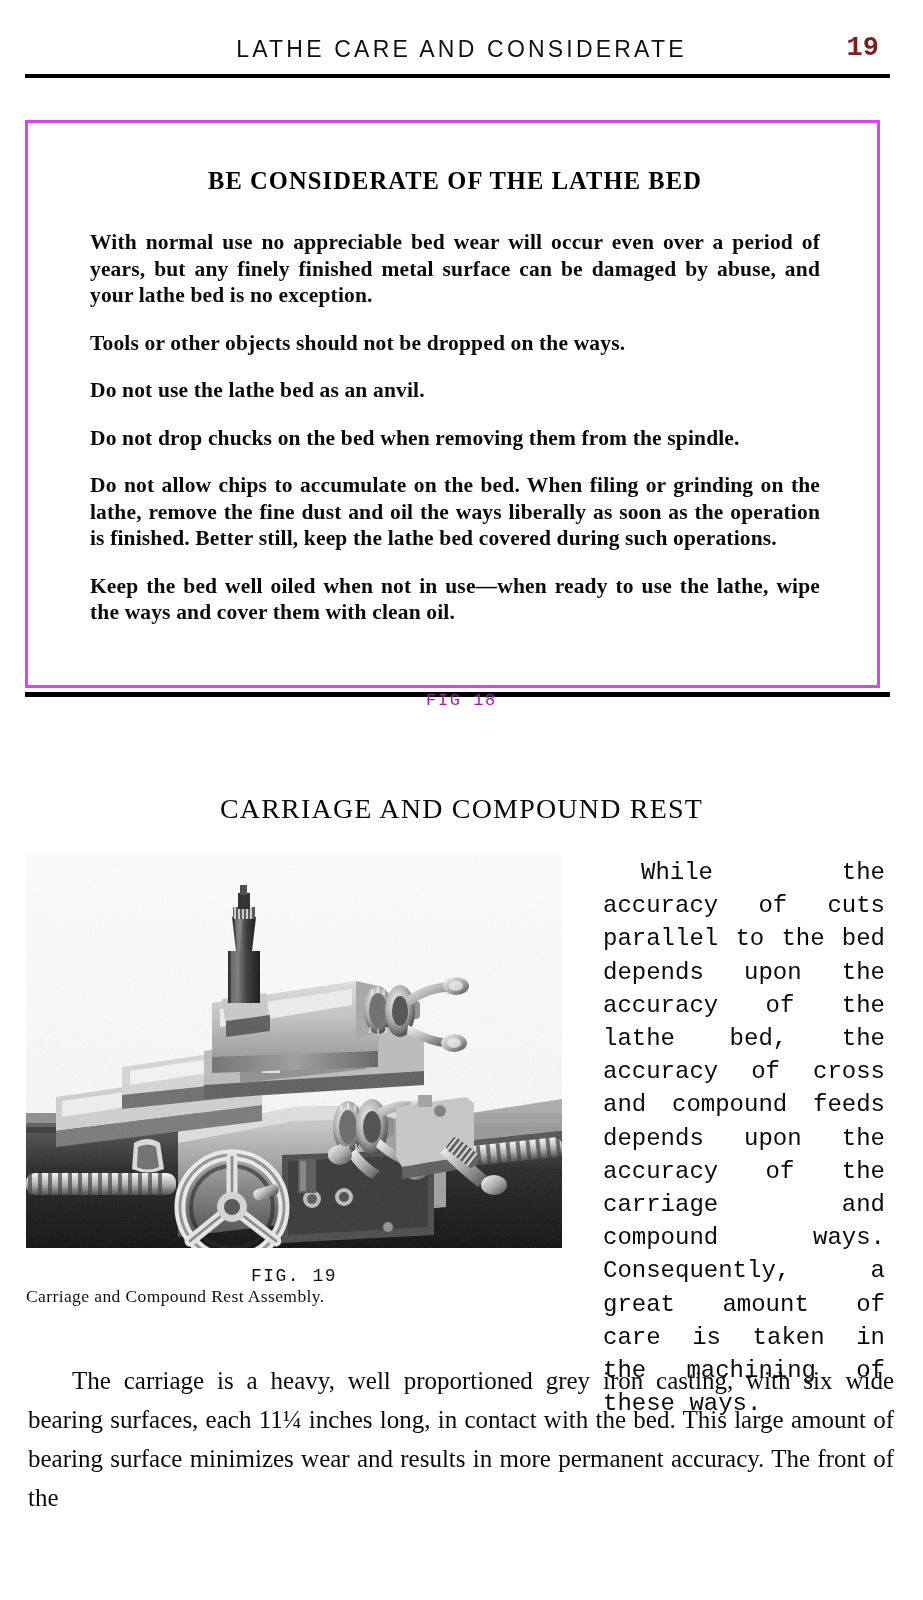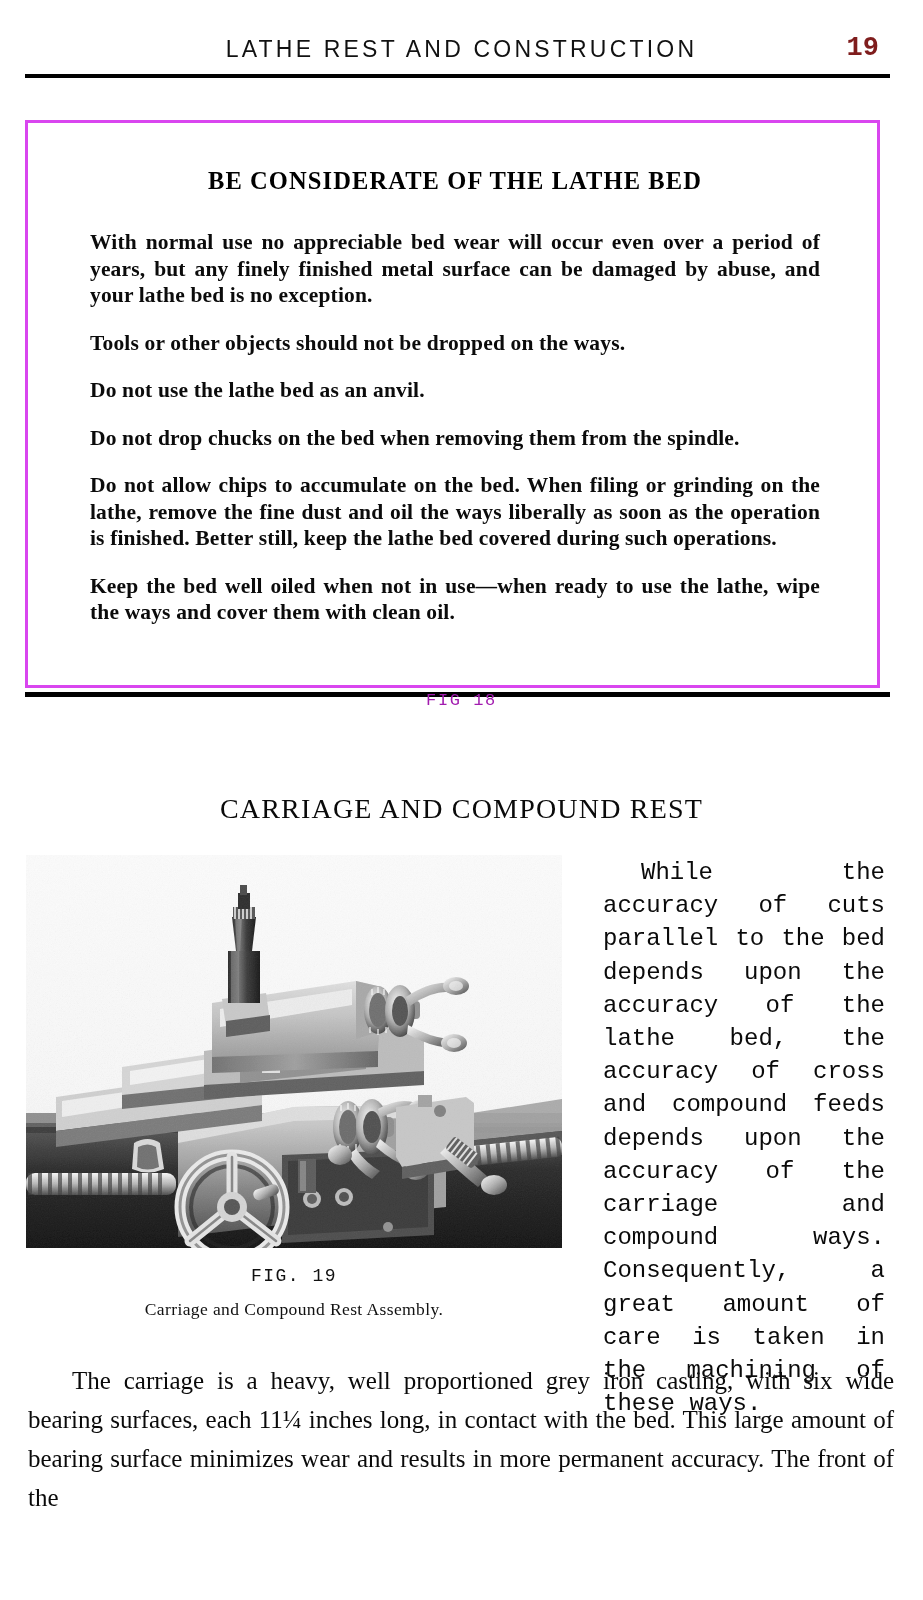--- a/index.html
+++ b/index.html
@@ -156,22 +156,20 @@
 
   .fig19-num {
     margin-top: 18px;
     text-align: center;
     font-family: "Liberation Mono", "DejaVu Sans Mono", monospace;
     font-size: 18px;
     letter-spacing: 1.5px;
     color: #111;
   }
   .fig19-desc {
-    margin-top: 13px;
-    text-align: center;
     font-family: "Liberation Serif", "DejaVu Serif", serif;
     font-size: 17.5px;
     letter-spacing: 0.4px;
     color: #111;
   }
 
   
   .right-col {
     position: absolute;
     left: 603px; top: 856px;
@@ -198,21 +196,21 @@
     color: #0a0a0a;
   }
   .bottom-para p { margin: 0; text-indent: 44px; }
 </style>
 </head>
 <body>
 
 <div class="page">
 
   <div class="running-head">
-    <div class="running-head-title">LATHE REST AND CONSTRUCTION</div>
+    <div class="running-head-title">LATHE CARE AND CONSIDERATE</div>
     <div class="running-head-pageno">19</div>
   </div>
   <div class="head-rule"></div>
 
   <div class="callout-box">
     <div class="callout-inner">
       <div class="callout-title">BE CONSIDERATE OF THE LATHE BED</div>
       <p class="callout-p">With normal use no appreciable bed wear will occur even over a period of years, but any finely finished metal surface can be damaged by abuse, and your lathe bed is no exception.</p>
       <p class="callout-p nojustify">Tools or other objects should not be dropped on the ways.</p>
       <p class="callout-p nojustify">Do not use the lathe bed as an anvil.</p>

